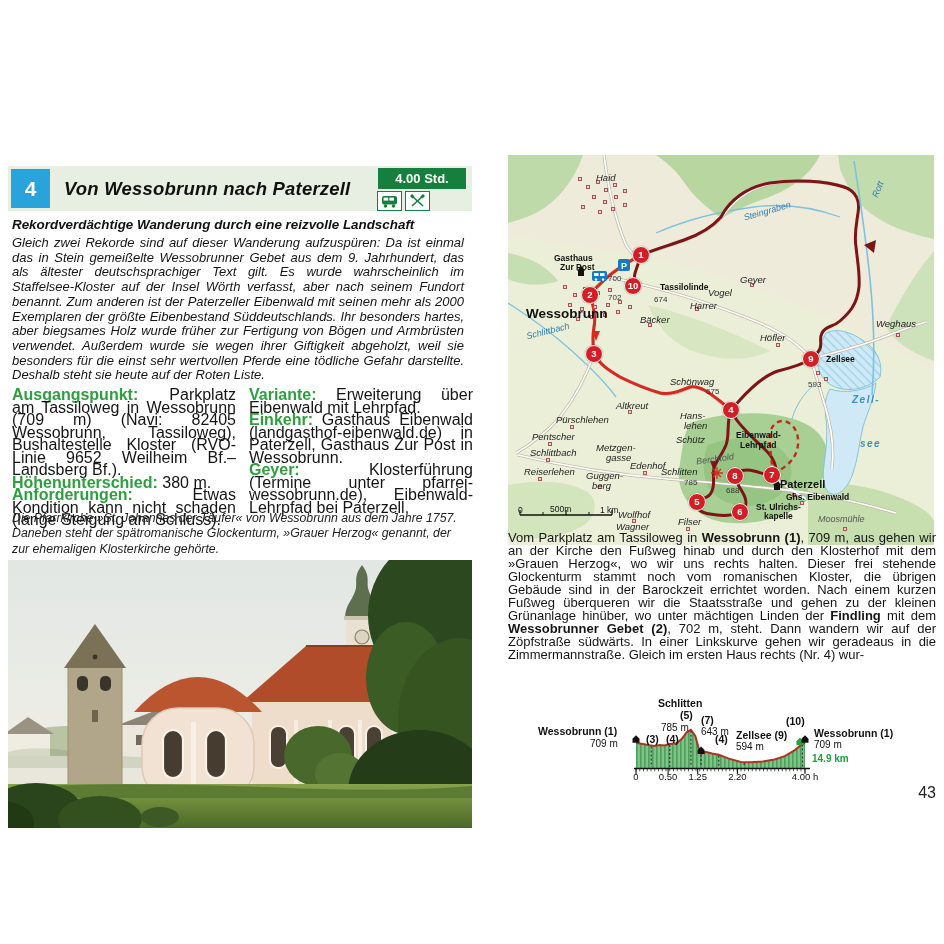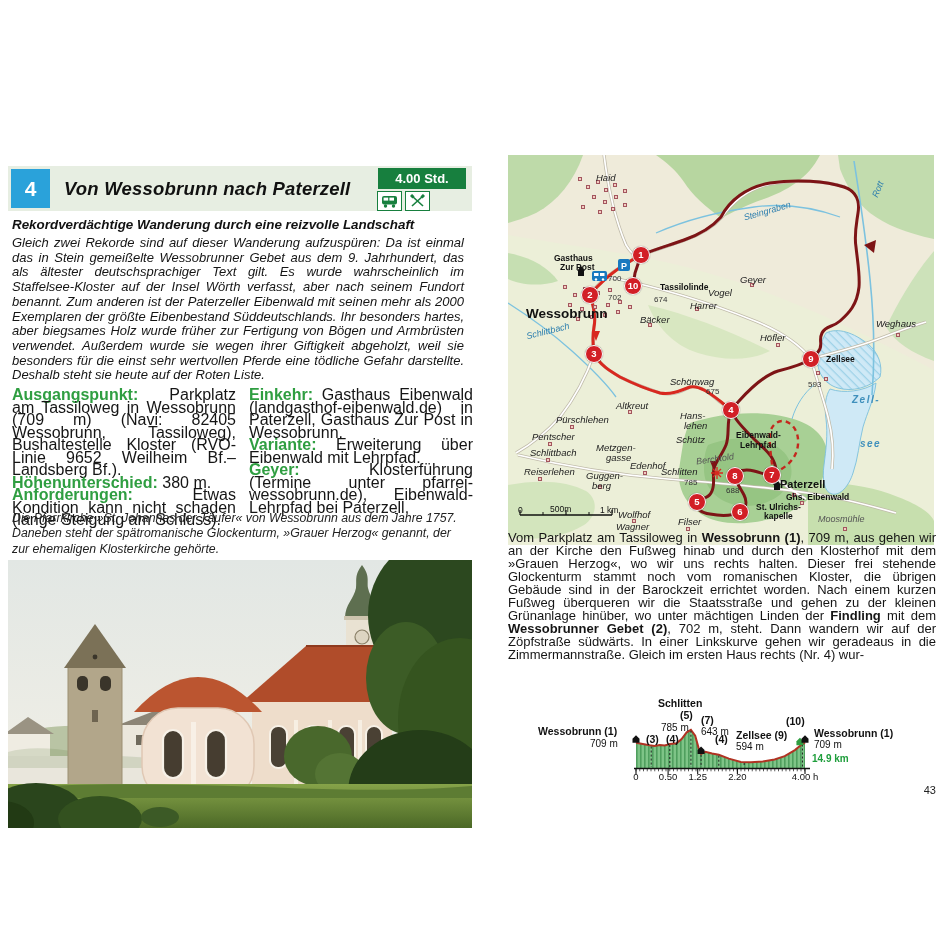--- a/index.html
+++ b/index.html
@@ -50,21 +50,21 @@
   
   .rbody{position:absolute;left:508px;top:531px;width:428px;font-size:13px;line-height:13px;
          text-align:justify;color:#151515;}
   .profile{position:absolute;left:508px;top:696px;width:428px;height:88px;}
   .profile > svg{position:absolute;left:0;top:0;}
   .pl{position:absolute;white-space:nowrap;line-height:1;}
   .pb{font-size:10.5px;font-weight:bold;color:#111;}
   .ps{font-size:10px;color:#111;}
   .pax{font-size:9.5px;color:#111;transform:translateX(-50%);}
   .pkm{font-size:10px;font-weight:bold;color:#1f9e3c;}
-  .pagenum{position:absolute;left:898px;top:784px;width:38px;text-align:right;font-size:11px;color:#222;}
+  .pagenum{position:absolute;left:898px;top:784px;width:38px;text-align:right;font-size:16px;color:#222;}
 </style>
 </head>
 <body>
 
 <div class="page">
 
   <div class="header-bar">
     <div class="route-num">4</div>
     <div class="route-title">Von Wessobrunn nach Paterzell</div>
     <div class="badge">4.00 Std.</div>
@@ -92,22 +92,22 @@
   <div class="heading">Rekordverdächtige Wanderung durch eine reizvolle Landschaft</div>
   <div class="intro">Gleich zwei Rekorde sind auf dieser Wanderung aufzuspüren: Da ist einmal das in Stein gemeißelte Wessobrunner Gebet aus dem 9. Jahrhundert, das als ältester deutschsprachiger Text gilt. Es wurde wahrscheinlich im Staffelsee-Kloster auf der Insel Wörth verfasst, aber nach seinem Fundort benannt. Zum anderen ist der Paterzeller Eibenwald mit seinen mehr als 2000 Exemplaren der größte Eibenbestand Süddeutschlands. Ihr besonders hartes, aber biegsames Holz wurde früher zur Fertigung von Bögen und Armbrüsten verwendet. Außerdem wurde sie wegen ihrer Giftigkeit abgeholzt, weil sie besonders für die einst sehr wertvollen Pferde eine tödliche Gefahr darstellte. Deshalb steht sie heute auf der Roten Liste.</div>
 
   <div class="info">
     <div class="info-col">
         <p><b>Ausgangspunkt:</b><span> Parkplatz am Tassiloweg in Wessobrunn (709 m) (Navi: 82405 Wessobrunn, Tassiloweg), Bushaltestelle Kloster (RVO-Linie 9652 Weilheim Bf.–Landsberg Bf.).</span></p>
         <p><b>Höhenunterschied:</b><span> 380 m.</span></p>
         <p><b>Anforderungen:</b><span> Etwas Kondition kann nicht schaden (lange Steigung am Schluss).</span></p>
       </div>
     <div class="info-col">
+        <p><b>Variante:</b><span> Erweiterung über Eibenwald mit Lehrpfad.</span></p>
         <p><b>Einkehr:</b><span> Gasthaus Eibenwald (landgasthof-eibenwald.de) in Paterzell, Gasthaus Zur Post in Wessobrunn.</span></p>
-        <p><b>Variante:</b><span> Erweiterung über Eibenwald mit Lehrpfad.</span></p>
         <p><b>Geyer:</b><span> Klosterführung (Termine unter pfarrei-wessobrunn.de), Eibenwald-Lehrpfad bei Paterzell.</span></p>
       </div>
   </div>
 
   <div class="caption">Die Pfarrkirche »St. Johannes der Täufer« von Wessobrunn aus dem Jahre 1757. Daneben steht der spätromanische Glockenturm, »Grauer Herzog« genannt, der zur ehemaligen Klosterkirche gehörte.</div>
 
   <div class="photo">
     <svg width="464" height="268" viewBox="0 0 464 268">
       <defs>
         <linearGradient id="sky" x1="0" y1="0" x2="0" y2="1">

